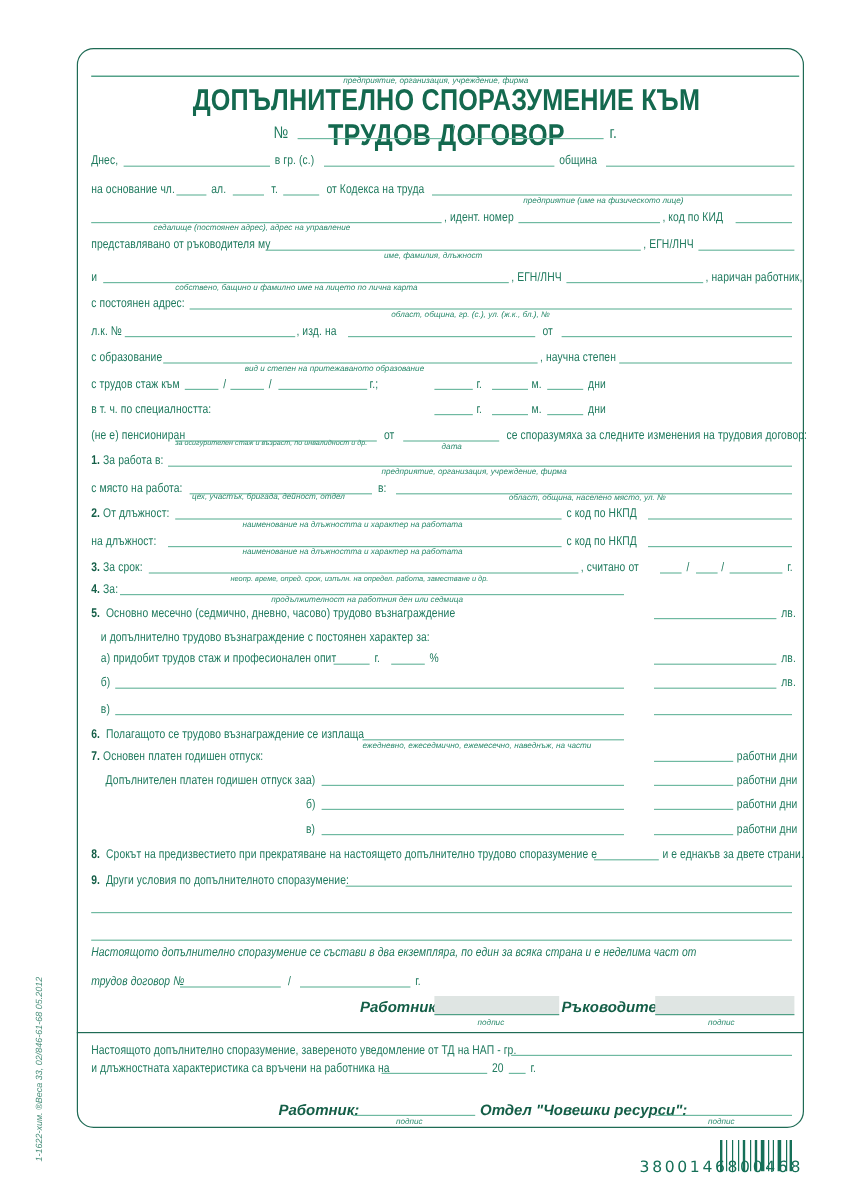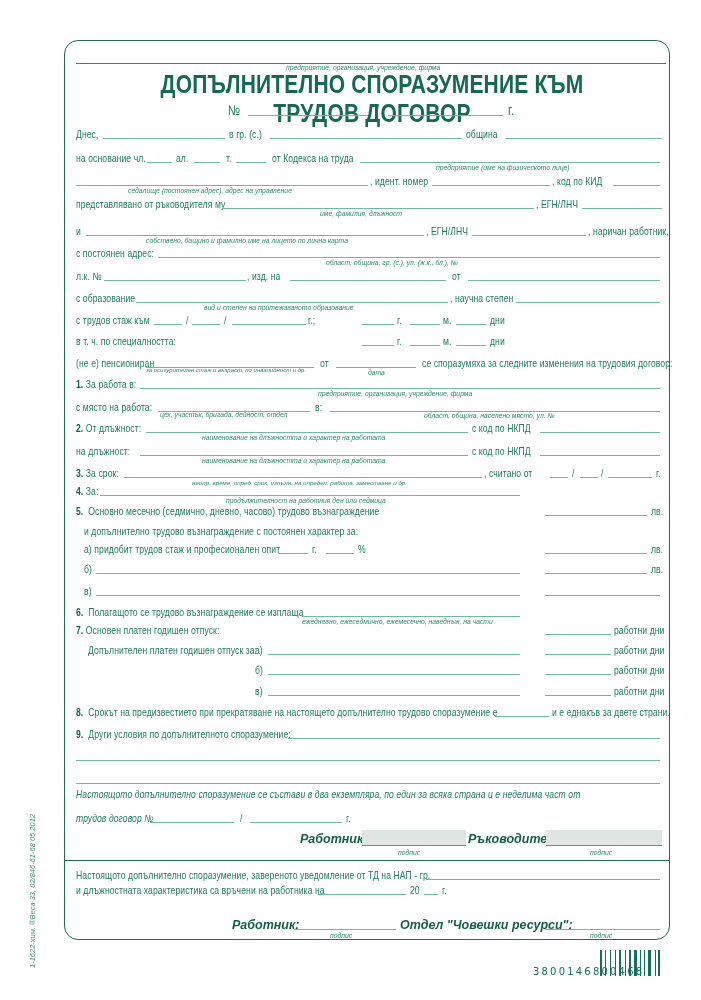--- a/index.html
+++ b/index.html
@@ -15,21 +15,21 @@
   .line{position:absolute;height:0;border-top:1px solid #6fb9a1;}
   .title{position:absolute;left:72px;top:70px;width:600px;text-align:center;font-weight:bold;
          font-size:25px;color:#14694f;letter-spacing:0.2px;transform:scaleX(0.84);transform-origin:center;}
   .sig{font-size:12.5px;font-weight:bold;font-style:italic;color:#145e47;}
   .sigbox{position:absolute;height:15px;background:#dfe5e3;border-bottom:1px solid #4fa086;}
   .divider{position:absolute;left:64px;width:606px;height:0;border-top:1.4px solid #1f6b55;}
   .side{position:absolute;left:28px;top:968px;transform:rotate(-90deg);transform-origin:left top;
         font-size:7.5px;color:#4a8f7b;font-style:italic;white-space:nowrap;}
   .barcode{position:absolute;left:600px;top:950px;width:62px;height:26px;display:flex;align-items:stretch;gap:1px;}
   .barcode span{display:block;background:#167058;}
-  .bnum{position:absolute;left:533px;top:966px;font-size:10px;color:#167058;letter-spacing:2.2px;font-family:"DejaVu Sans",sans-serif;}
+  .bnum{position:absolute;left:533px;top:966px;font-size:13px;color:#167058;letter-spacing:2.2px;font-family:"DejaVu Sans",sans-serif;}
 </style>
 </head>
 <body>
 
 <div class="frame"></div>
 <div class="topline"></div>
 <div class="abs hint" style="left:286px;top:64px;">предприятие, организация, учреждение, фирма</div>
 <div class="title">ДОПЪЛНИТЕЛНО СПОРАЗУМЕНИЕ КЪМ ТРУДОВ ДОГОВОР</div>
 
 <div class="abs lbl" style="left:228px;top:102px;font-size:14px;">№</div>

